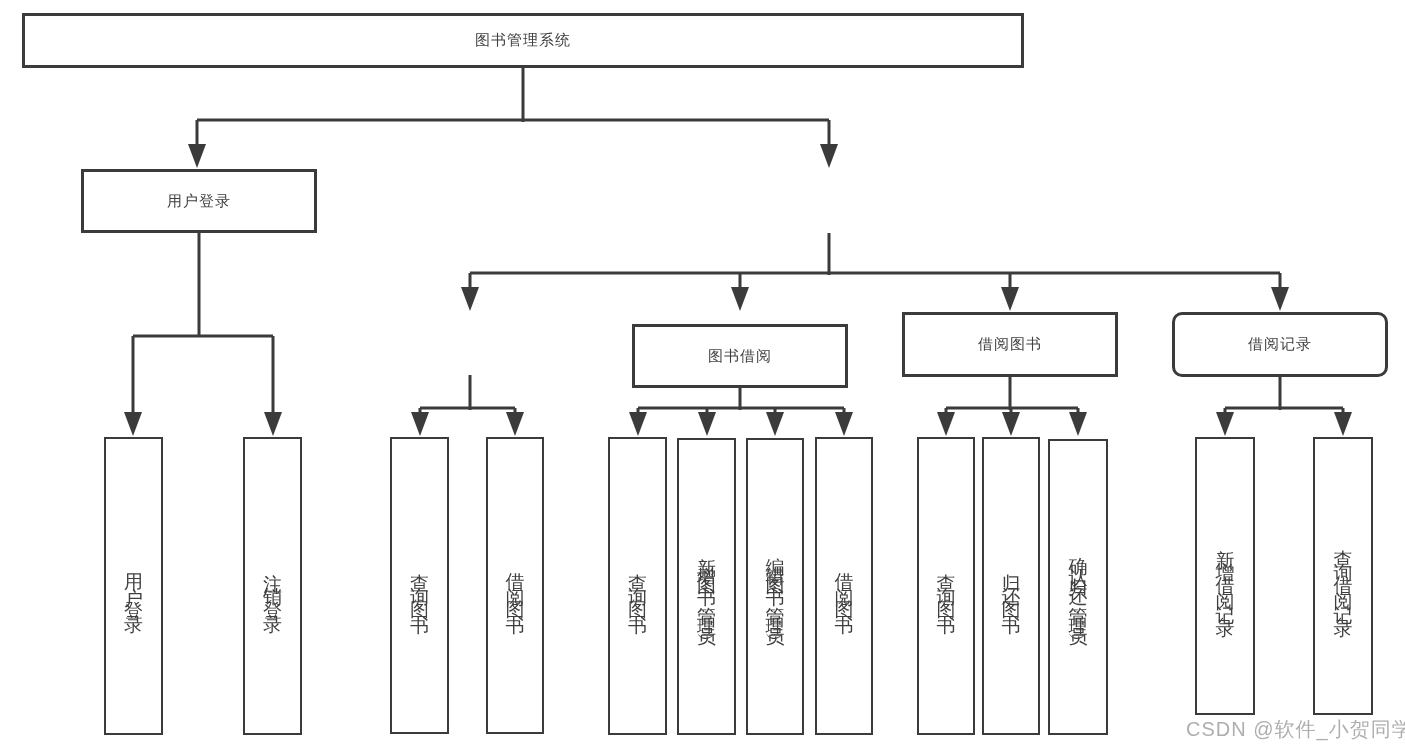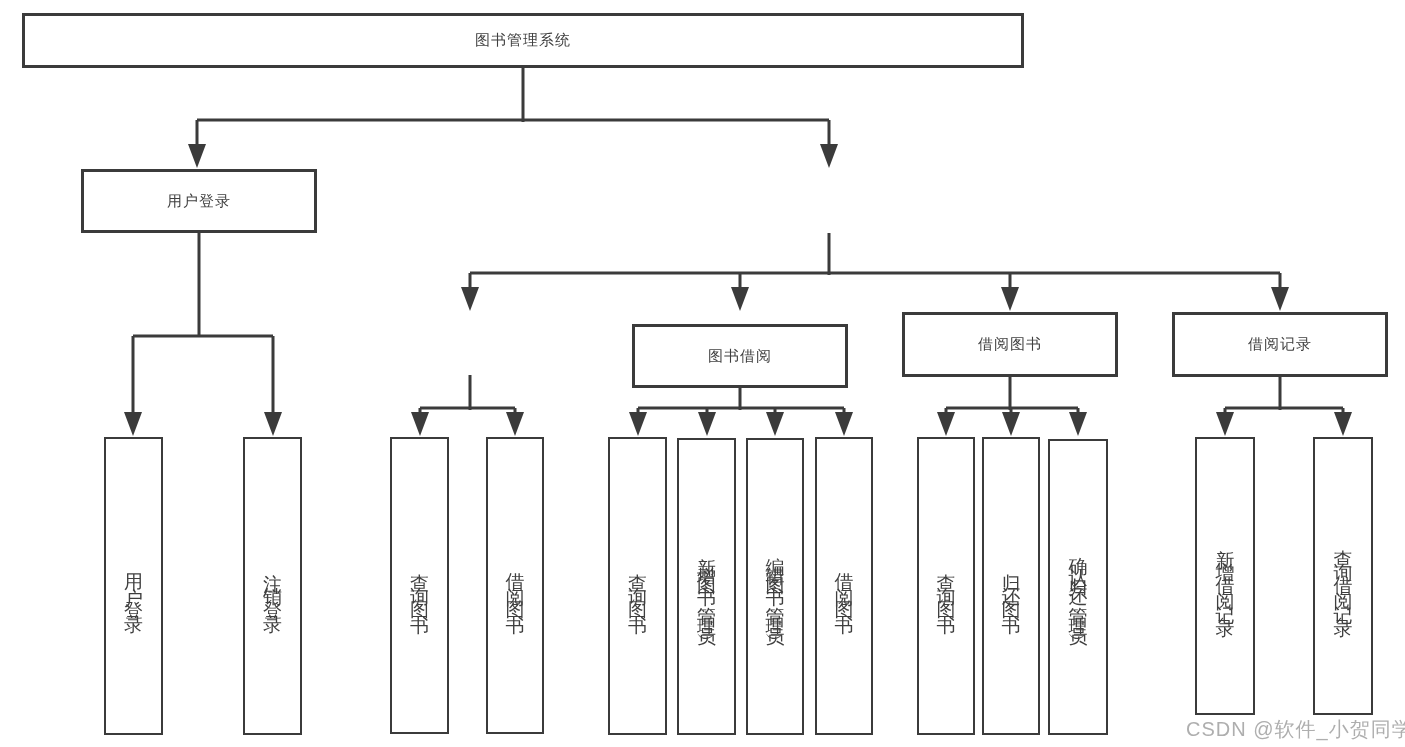--- a/index.html
+++ b/index.html
@@ -111,21 +111,21 @@
       <polygon class="arrowhead" points="1334,412 1352,412 1343,436"></polygon>
     </g>
   </svg>
 
   <div class="hnode" style="left:22px;top:13px;width:1002px;height:55px;">图书管理系统</div>
 
   <div class="hnode" style="left:81px;top:169px;width:236px;height:64px;">用户登录</div>
 
   <div class="hnode" style="left:632px;top:324px;width:216px;height:64px;">图书借阅</div>
   <div class="hnode" style="left:902px;top:312px;width:216px;height:65px;">借阅图书</div>
-  <div class="hnode" style="left:1172px;top:312px;width:216px;height:65px;">借阅记录</div>
+  <div class="hnode" style="left:1172px;top:312px;width:216px;height:65px;border-radius:10px;">借阅记录</div>
 
   <div class="vnode" style="left:104px;top:437px;width:59px;height:298px;">用户登录</div>
   <div class="vnode" style="left:243px;top:437px;width:59px;height:298px;">注销登录</div>
 
   <div class="vnode" style="left:390px;top:437px;width:59px;height:297px;">查询图书</div>
   <div class="vnode" style="left:486px;top:437px;width:58px;height:297px;">借阅图书</div>
 
   <div class="vnode" style="left:608px;top:437px;width:59px;height:298px;">查询图书</div>
   <div class="vnode long" style="left:677px;top:438px;width:59px;height:297px;">新增图书（管理员）</div>
   <div class="vnode long" style="left:746px;top:438px;width:58px;height:297px;">编辑图书（管理员）</div>

